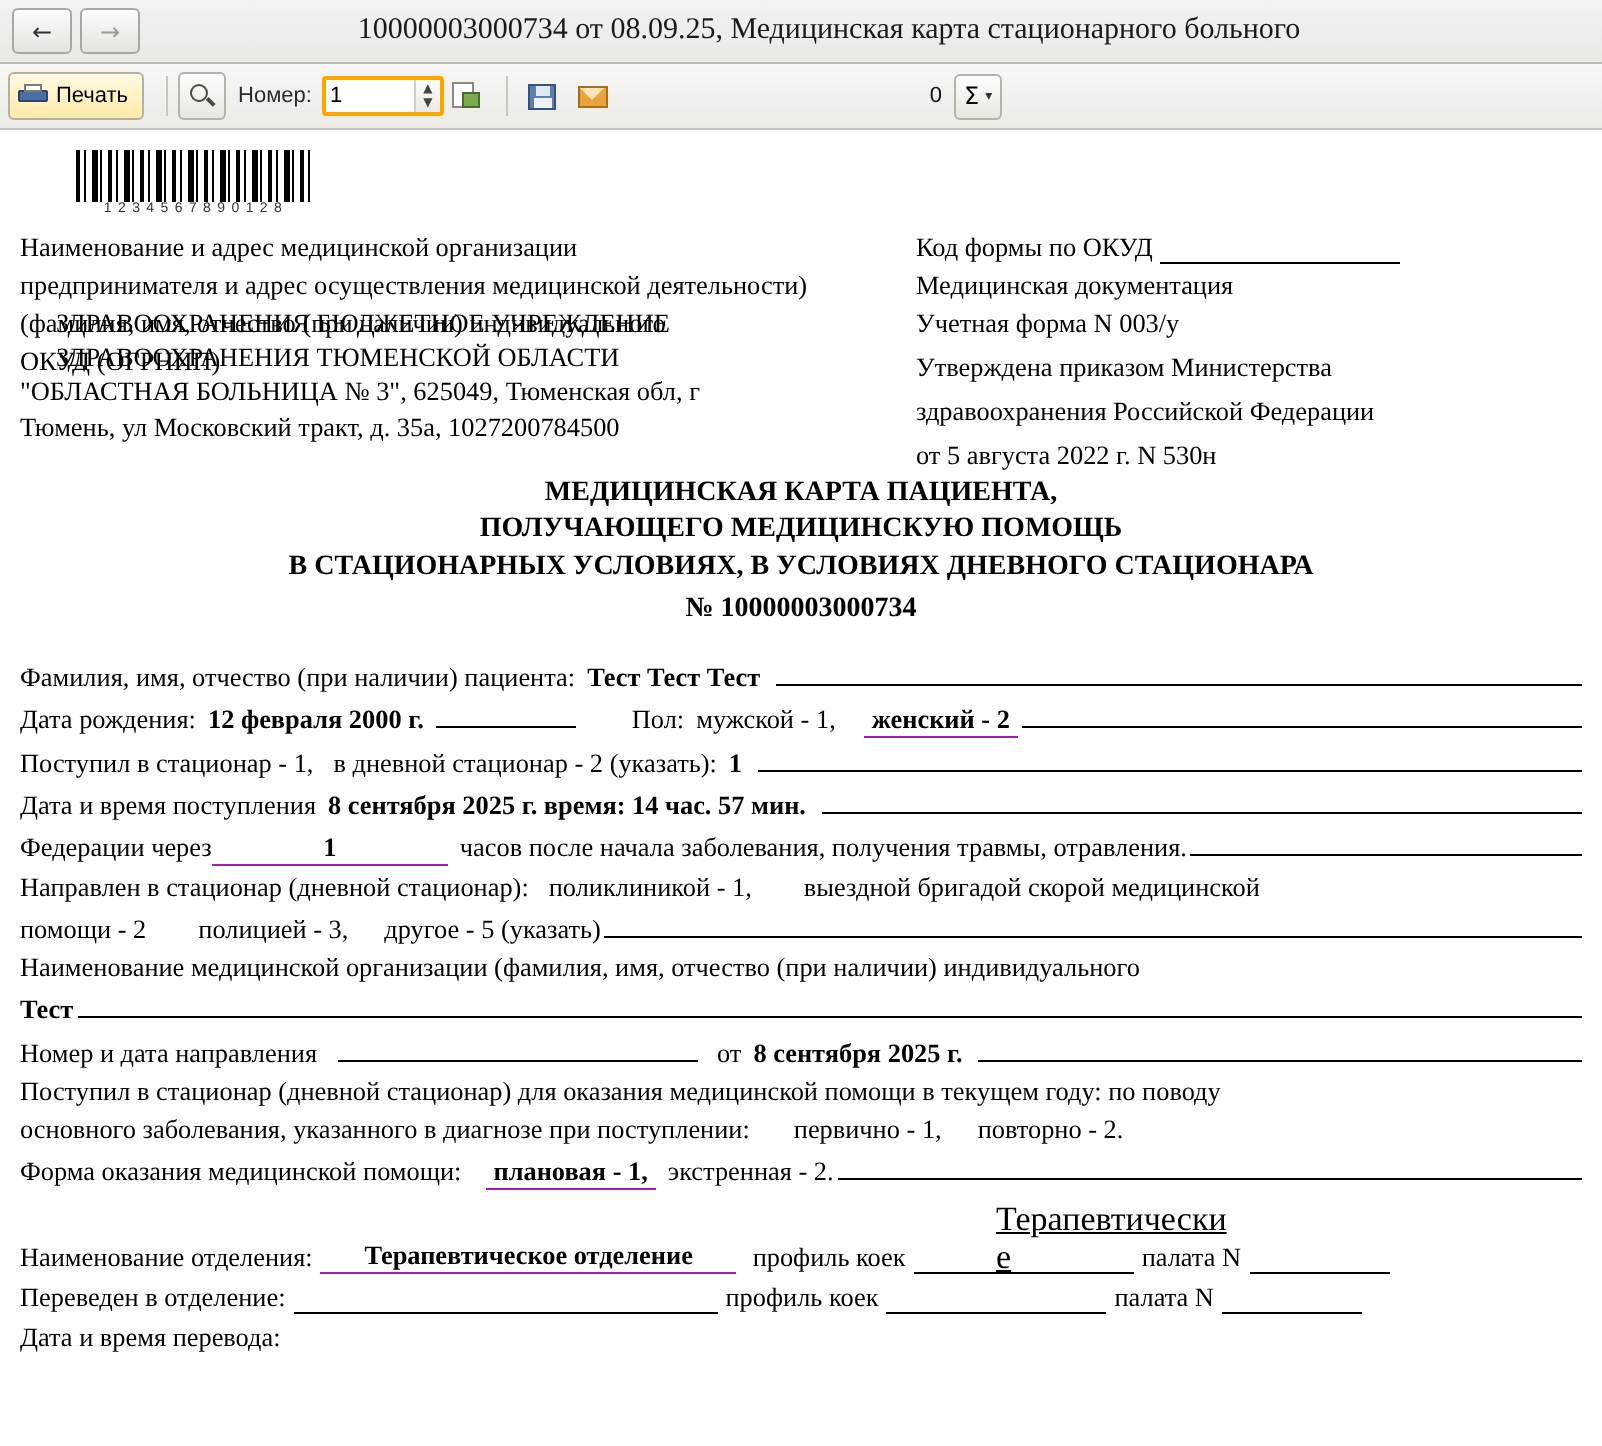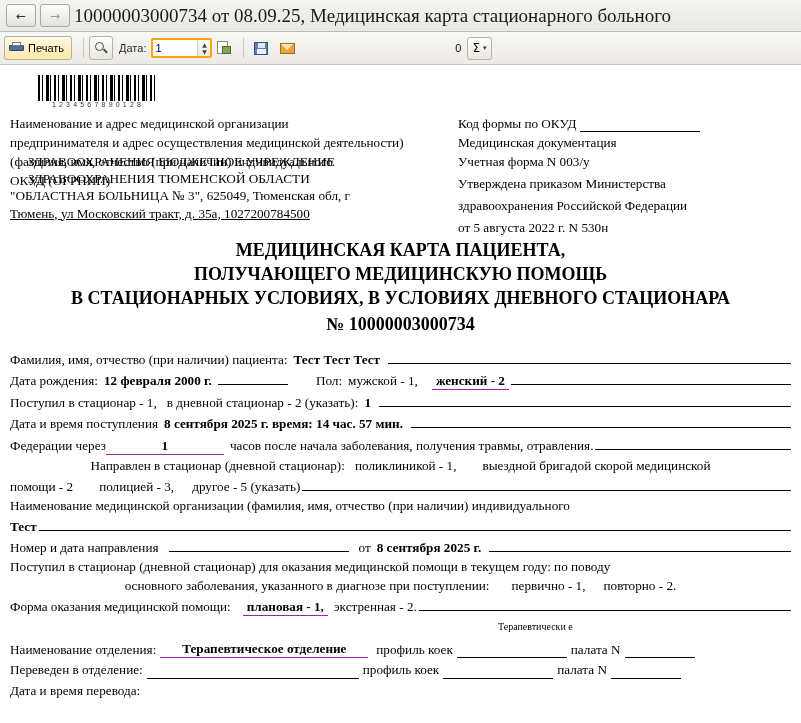--- a/index.html
+++ b/index.html
@@ -39,22 +39,23 @@
     font-family: "DejaVu Sans", sans-serif;
     font-size: 12px;
     color: #333;
     cursor: default;
   }
   .navbtn.disabled {
     color: #9a9a95;
   }
   .win-title {
     flex: 1;
+    text-align: center;
     font-family: "Liberation Serif", serif;
-    font-size: 19px;
+    font-size: 15px;
     color: #1a1a1a;
     padding-right: 40px;
     white-space: nowrap;
     overflow: hidden;
   }
 
   
   .toolbar {
     height: 30px;
     background: linear-gradient(to bottom, #f7f7f5 0%, #eceae5 100%);
@@ -312,34 +313,33 @@
     margin-top: 4px;
     padding-left: 18px;
     line-height: 1.3;
   }
 
   .title-block {
     text-align: center;
     font-weight: bold;
     margin-top: 16px;
     line-height: 1.34;
-    font-size: 18px;
+    font-size: 14px;
   }
   .title-block .num {
     font-weight: bold;
     margin-top: 2px;
   }
 
   .body { margin-top: 14px; }
   .fld {
     display: flex;
     align-items: baseline;
     margin-bottom: 3px;
     white-space: nowrap;
-    justify-content: center;
   }
   .lbl { }
   .val {
     font-weight: bold;
     padding: 0 6px;
   }
   .fill {
     flex: 1 1 auto;
     border-bottom: 1px solid #000;
     height: 13px;
@@ -365,42 +365,43 @@
   }
   .dept-row .seg-line {
     border-bottom: 1px solid #000;
     height: 14px;
     margin: 0 4px;
   }
   .prof-head {
     position: absolute;
     width: 120px;
     line-height: 1.15;
-    font-size: 10px;
+    font-size: 17px;
+    text-decoration: underline;
   }
 </style>
 </head>
 <body>
 
 <div class="titlebar">
   <div class="navbtn">←</div>
   <div class="navbtn disabled">→</div>
   <div class="win-title">10000003000734 от 08.09.25, Медицинская карта стационарного больного</div>
 </div>
 
 <div class="toolbar">
   <div class="tb-print">
     <span class="printer-ico"></span>
     <span>Печать</span>
   </div>
   <div class="tb-sep"></div>
   <div class="tb-btn bordered">
     <span class="magn"></span>
   </div>
-  <div class="copies-label">Дата:</div>
+  <div class="copies-label">Номер:</div>
   <div class="spin-wrap">
     <input class="spin-input" value="1" style="">
     <span class="spin-arrows">
         <span>▲</span>
         <span>▼</span>
       </span>
   </div>
   <div class="tb-btn">
     <span class="ico-page"></span>
   </div>
@@ -442,21 +443,21 @@
       <p style="margin-top:6px">Утверждена приказом Министерства</p>
       <p style="margin-top:6px">здравоохранения Российской Федерации</p>
       <p style="margin-top:6px">от 5 августа 2022 г. N 530н</p>
     </div>
   </div>
 
   <div class="org-name" style="margin-top:-86px; width:430px;">
     <div>ЗДРАВООХРАНЕНИЯ БЮДЖЕТНОЕ УЧРЕЖДЕНИЕ</div>
     <div>ЗДРАВООХРАНЕНИЯ ТЮМЕНСКОЙ ОБЛАСТИ</div>
     <div style="padding-left:-18px; margin-left:-18px;">"ОБЛАСТНАЯ БОЛЬНИЦА № 3", 625049, Тюменская обл, г</div>
-    <div style="margin-left:-18px;text-decoration:underline;">Тюмень, ул Московский тракт, д. 35а, 1027200784500</div>
+    <div style="margin-left:-18px;">Тюмень, ул Московский тракт, д. 35а, 1027200784500</div>
   </div>
 
   <div class="title-block">
     <div>МЕДИЦИНСКАЯ КАРТА ПАЦИЕНТА,</div>
     <div>ПОЛУЧАЮЩЕГО МЕДИЦИНСКУЮ ПОМОЩЬ</div>
     <div>В СТАЦИОНАРНЫХ УСЛОВИЯХ, В УСЛОВИЯХ ДНЕВНОГО СТАЦИОНАРА</div>
     <div class="num">№ 10000003000734</div>
   </div>
 
   <div class="body">

